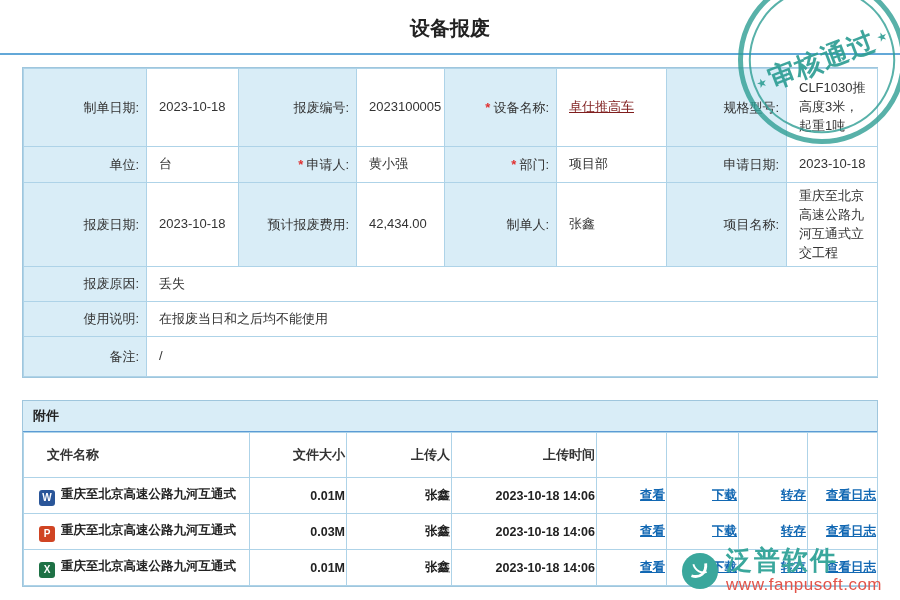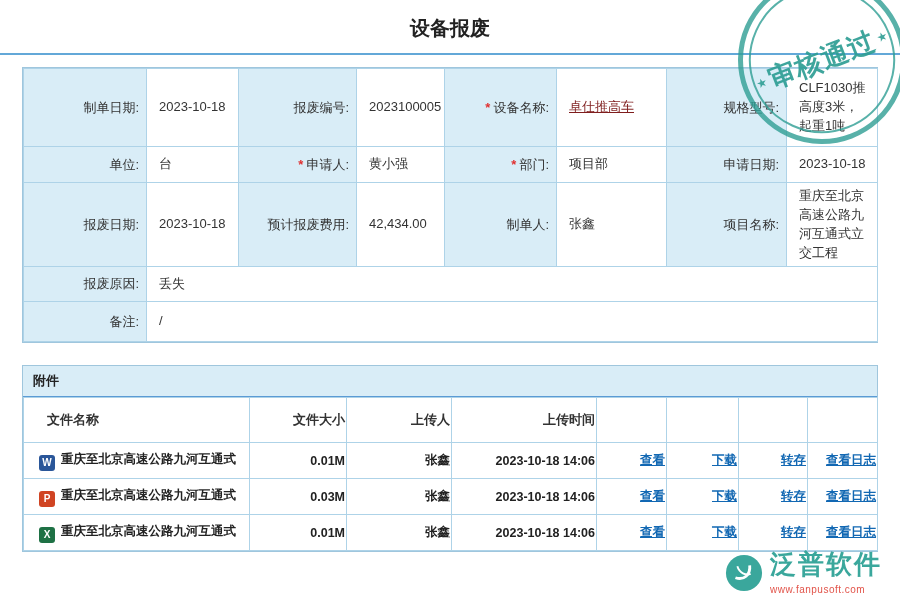--- a/index.html
+++ b/index.html
@@ -45,21 +45,21 @@
        border:2px solid rgba(46,157,148,.8);border-radius:50%;}
   .stamp-text{color:rgba(46,157,148,.92);font-size:27px;font-weight:bold;
        letter-spacing:1px;white-space:nowrap;}
   .stamp-star{color:rgba(46,157,148,.9);font-size:12px;margin:0 3px;}
 
   
   .brandmark{position:absolute;right:18px;bottom:5px;display:flex;align-items:center;
        gap:7px;z-index:6;pointer-events:none;}
   .brand-icon{width:38px;height:38px;flex:0 0 auto;}
   .brand-name{font-size:26px;font-weight:bold;color:#3aa79c;letter-spacing:2px;line-height:1;}
-  .brand-url{font-size:10px;color:#e2544a;letter-spacing:.5px;margin-top:7px;}
+  .brand-url{font-size:17px;color:#e2544a;letter-spacing:.5px;margin-top:2px;}
 </style>
 </head>
 <body>
 
 <div class="page">
 
   <h1 class="page-title">设备报废</h1>
   <div class="top-rule"></div>
 
   <div class="stamp">
@@ -108,20 +108,24 @@
         <td class="val"><span>42,434.00</span></td>
         <td class="lbl"><span>制单人:</span></td>
         <td class="val"><span>张鑫</span></td>
         <td class="lbl"><span>项目名称:</span></td>
         <td class="val"><span>重庆至北京高速公路九河互通式立交工程</span></td>
       </tr>
       <tr class="h35">
         <td class="lbl"><span>报废原因:</span></td>
         <td class="val" colspan="7"><span>丢失</span></td>
       </tr>
+      <tr class="h35">
+        <td class="lbl"><span>使用说明:</span></td>
+        <td class="val" colspan="7"><span>在报废当日和之后均不能使用</span></td>
+      </tr>
       <tr class="h40">
         <td class="lbl"><span>备注:</span></td>
         <td class="val" colspan="7"><span>/</span></td>
       </tr>
     </tbody>
       </table>
   </div>
 
   <div class="box box2">
     <div class="sec-header">附件</div>

